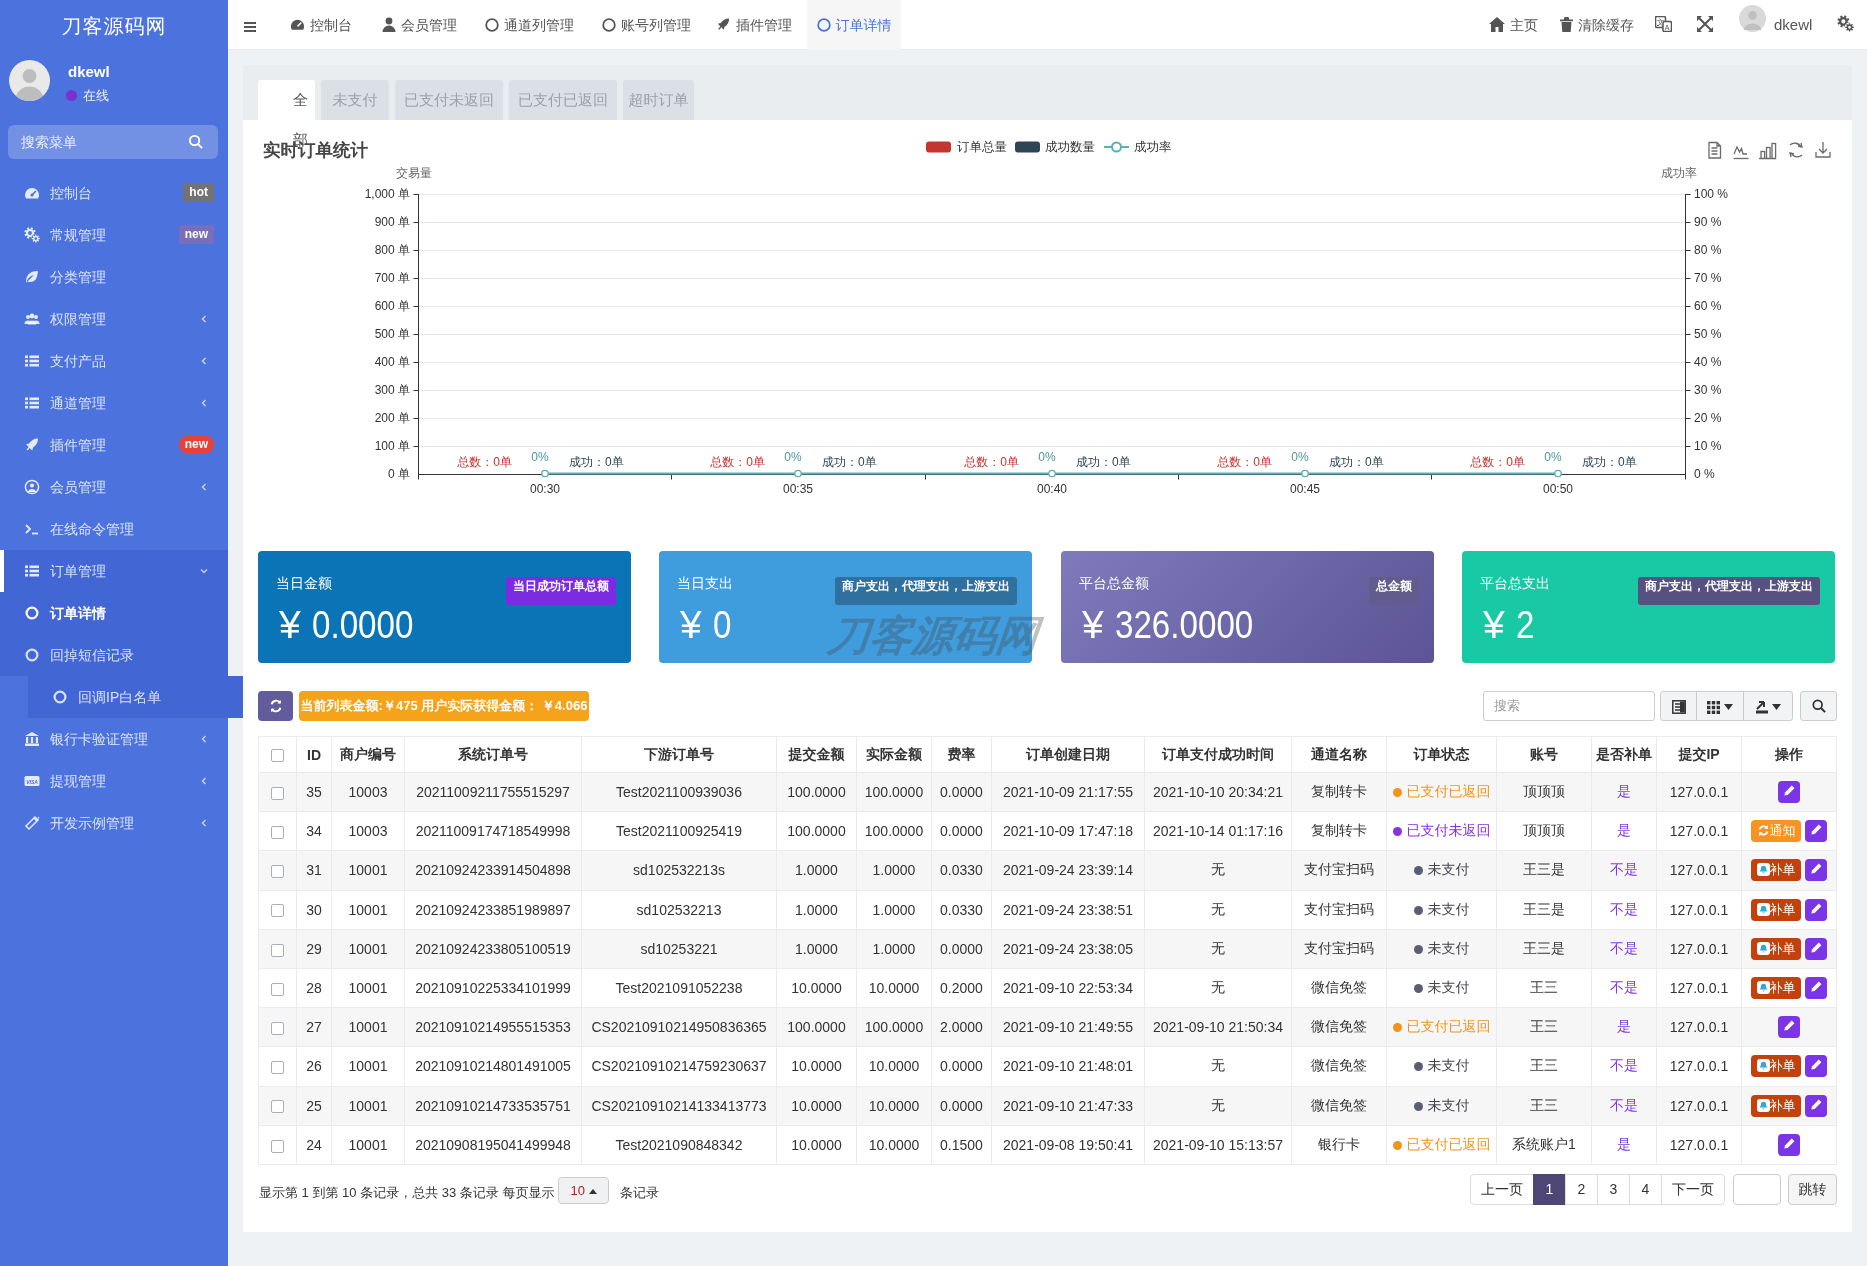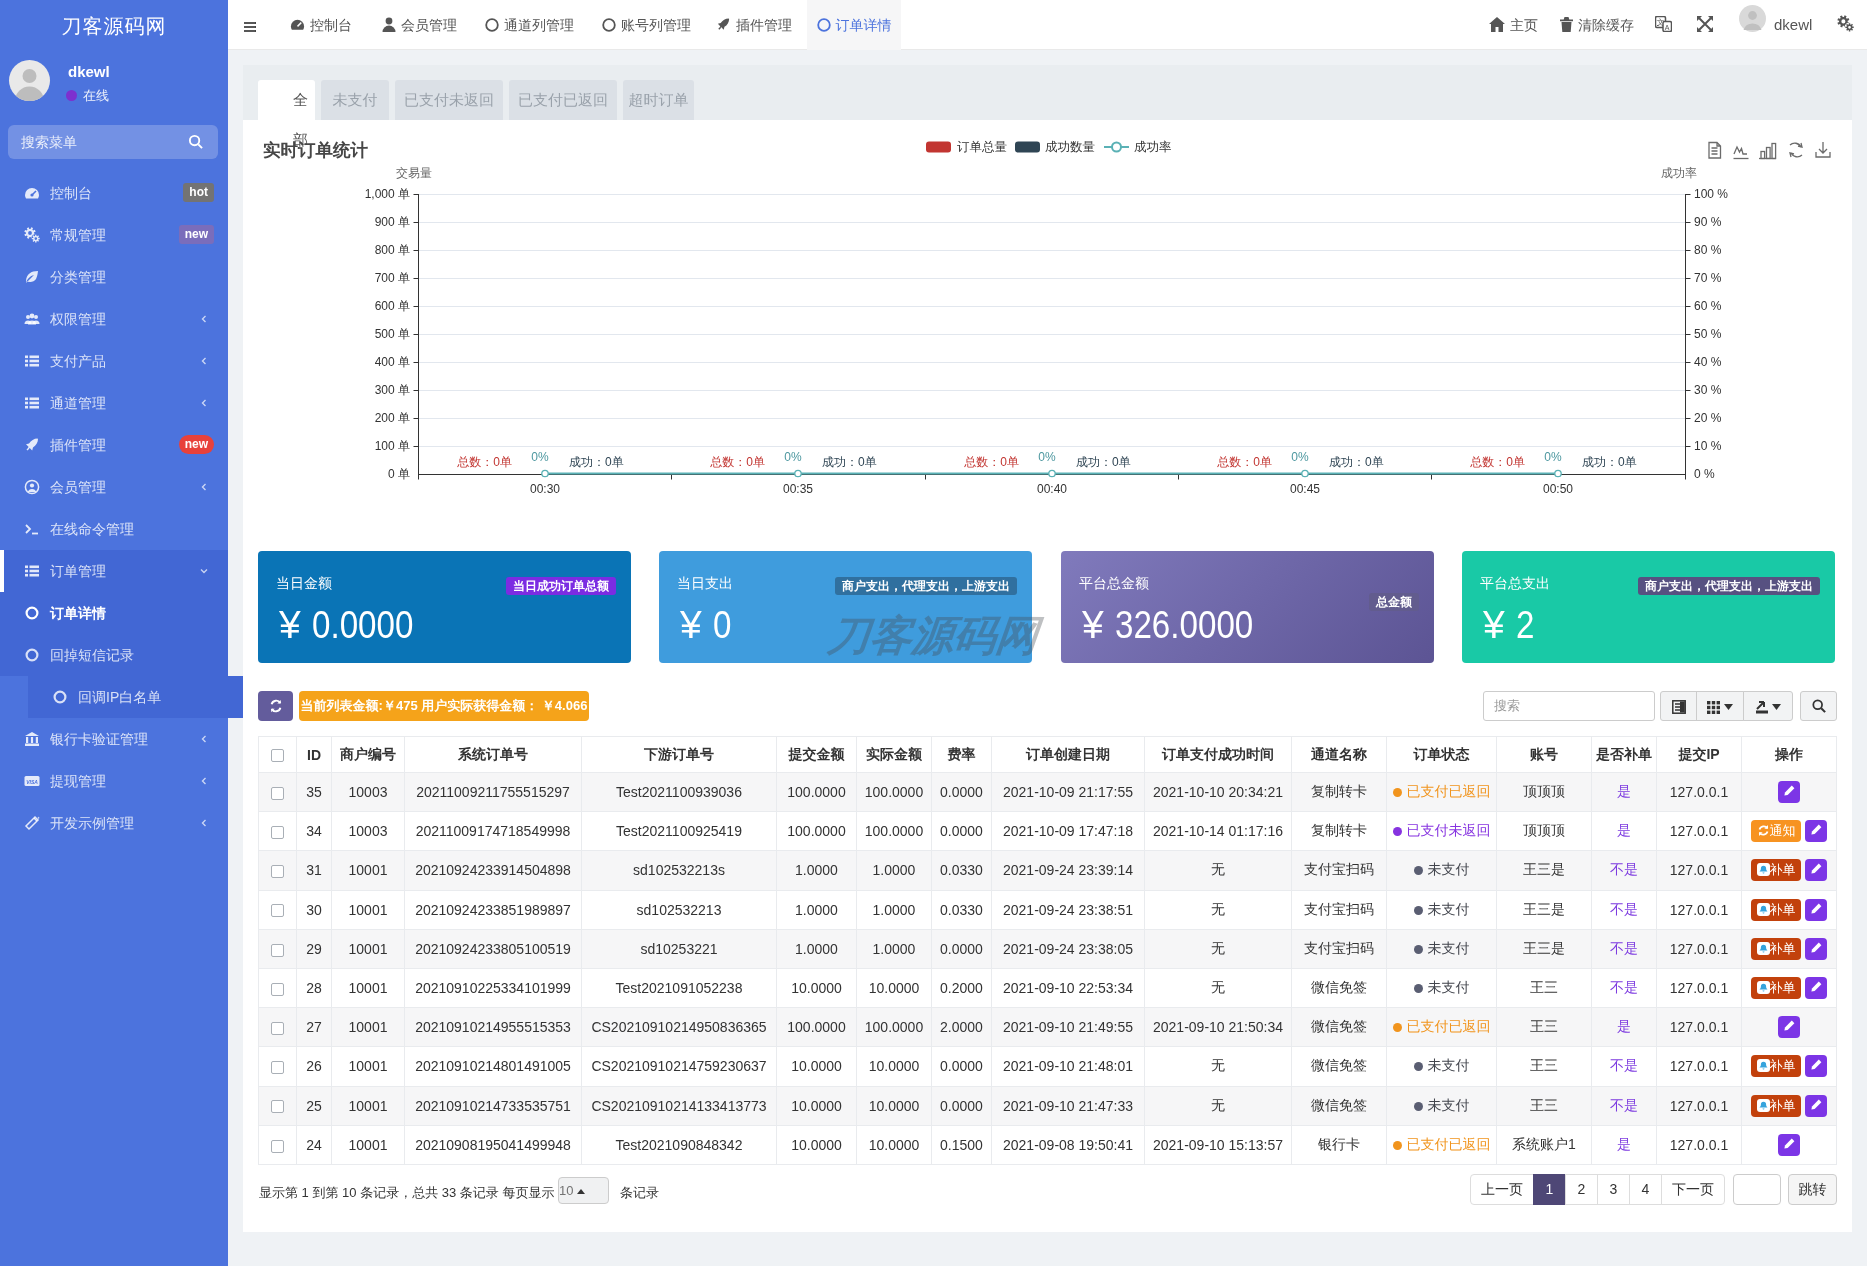--- a/index.html
+++ b/index.html
@@ -29,21 +29,21 @@
 .nv svg{vertical-align:-2px;margin-right:5px;}
 .nv.on{background:#f6f6f7;color:#4c73dd;padding:0 15px;}
 
 #card{position:absolute;left:243px;top:65px;width:1609px;height:1167px;background:#fff;}
 #tabstrip{position:absolute;left:0;top:0;width:1609px;height:55px;background:#e9edf0;}
 .tab{position:absolute;top:15px;height:40px;line-height:40px;text-align:center;font-size:15px;color:#9aa2ab;background:#dbe0e6;border-radius:3px 3px 0 0;}
 .tab.on{background:#fff;color:#555;}
 
 .scard{position:absolute;top:551px;width:373px;height:112px;border-radius:4px;color:#fff;}
 .scard .t{position:absolute;left:18px;top:24px;font-size:14px;}
-.scard .b{position:absolute;right:15px;top:26px;height:18px;line-height:18px;padding:0 7px;border-radius:3px;font-size:12px;font-weight:bold;}
+.scard .b{position:absolute;right:15px;top:26px;height:28px;line-height:18px;padding:0 7px;border-radius:3px;font-size:12px;font-weight:bold;}
 .scard .v{position:absolute;left:21px;top:52px;font-size:39px;white-space:nowrap;}.scard .v .n{display:inline-block;transform:scaleX(.85);transform-origin:0 60%;}
 
 .tbtn{position:absolute;top:691px;height:30px;border:1px solid #ccc;background:#f2f3f4;border-radius:3px;color:#333;text-align:center;}
 
 #tbl{position:absolute;left:258px;top:736px;border-collapse:collapse;table-layout:fixed;width:1578px;font-size:14px;}
 #tbl th{height:36px;font-size:14px;font-weight:bold;border:1px solid #e9ebee;text-align:center;color:#333;}
 #tbl td{height:39.2px;border:1px solid #e9ebee;text-align:center;color:#333;padding:0 2px;overflow:hidden;white-space:nowrap;}
 #tbl tr.st td{background:#f6f6f7;}
 .dot{display:inline-block;width:9px;height:9px;border-radius:50%;margin-right:5px;vertical-align:-1px;}
 #tbl td.st-o{color:#f1941d;}.st-o .dot{background:#f1941d;}
@@ -452,21 +452,21 @@
     <div class="b" style="background:#7b2ce2;">当日成功订单总额</div>
     <div class="v">¥ <span class="n">0.0000</span></div>
 </div>
 <div class="scard" style="left:659px;background:#3f9cdd;">
   <div class="t">当日支出</div>
     <div class="b" style="background:#30709f;">商户支出，代理支出，上游支出</div>
     <div class="v">¥ <span class="n">0</span></div>
 </div>
 <div class="scard" style="left:1061px;background:linear-gradient(135deg,#807abc,#5c5494);">
   <div class="t">平台总金额</div>
-    <div class="b" style="background:#625c8e;margin-top:16px;">总金额</div>
+    <div class="b" style="background:#625c8e;">总金额</div>
     <div class="v">¥ <span class="n">326.0000</span></div>
 </div>
 <div class="scard" style="left:1462px;background:#19c9a6;">
   <div class="t">平台总支出</div>
     <div class="b" style="background:#575181;">商户支出，代理支出，上游支出</div>
     <div class="v">¥ <span class="n">2</span></div>
 </div>
 <div class="abs" style="left:828px;top:608px;font-size:42px;font-weight:bold;font-style:italic;color:rgba(70,74,80,.35);white-space:nowrap;transform:skewX(-6deg);">刀客源码网</div>
 
 <div class="abs" style="left:258px;top:691px;width:35px;height:30px;background:#635c9c;border-radius:4px;text-align:center;line-height:28px;"><svg width="14" height="14" viewBox="0 0 16 16" style="vertical-align:middle;">
@@ -775,21 +775,21 @@
         <td class="pur">是</td>
         <td>127.0.0.1</td>
         <td><span class="abtn edit"><svg width="14" height="13" viewBox="0 0 14 13">
               <use href="#pencil"></use>
             </svg></span></td>
       </tr>
 </tbody>
   </table>
 
 <div class="abs" style="left:259px;top:1184px;font-size:13px;color:#333;">显示第 1 到第 10 条记录，总共 33 条记录 每页显示</div>
-<div class="abs" style="left:558px;top:1177px;width:51px;height:27px;background:#f0f1f2;border:1px solid #ccc;border-radius:4px;line-height:25px;font-size:13px;color:#737373;">10 <svg width="8" height="5" viewBox="0 0 8 5" style="vertical-align:1px;">
+<div class="abs" style="left:558px;top:1177px;width:51px;height:27px;background:#f0f1f2;border:1px solid #ccc;border-radius:4px;line-height:25px;text-align:center;font-size:13px;color:#b91c1c;">10 <svg width="8" height="5" viewBox="0 0 8 5" style="vertical-align:1px;">
       <path d="M0 5h8L4 0z" fill="#333"></path>
     </svg></div>
 <div class="abs" style="left:620px;top:1184px;font-size:13px;color:#333;">条记录</div>
 <div class="pbtn" style="left:1470px;width:64px;border-radius:4px 0 0 4px;">上一页</div>
 <div class="pbtn on" style="left:1533px;width:33px;">1</div>
 <div class="pbtn" style="left:1565px;width:33px;">2</div>
 <div class="pbtn" style="left:1597px;width:33px;">3</div>
 <div class="pbtn" style="left:1629px;width:33px;">4</div>
 <div class="pbtn" style="left:1661px;width:64px;border-radius:0 4px 4px 0;">下一页</div>
 <div class="abs" style="left:1733px;top:1174px;width:48px;height:31px;background:#fff;border:1px solid #ccc;border-radius:4px;"></div>

